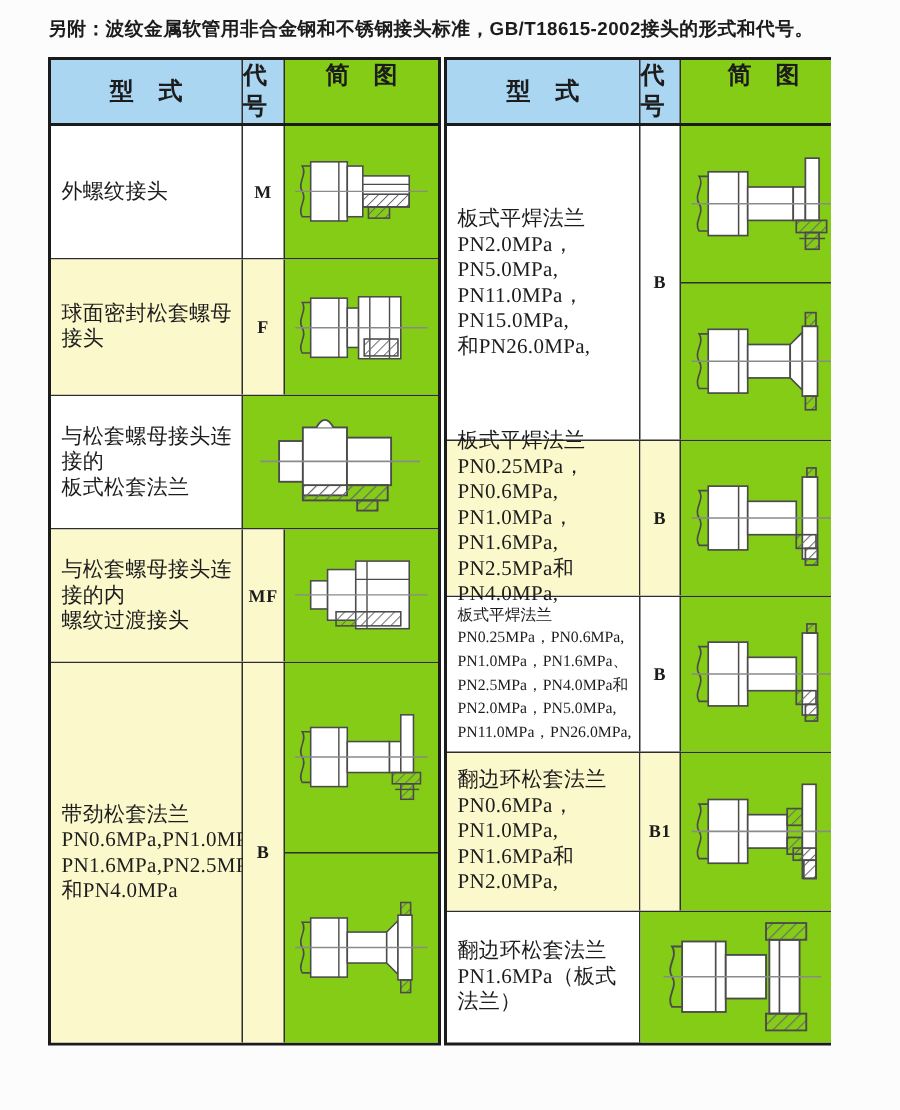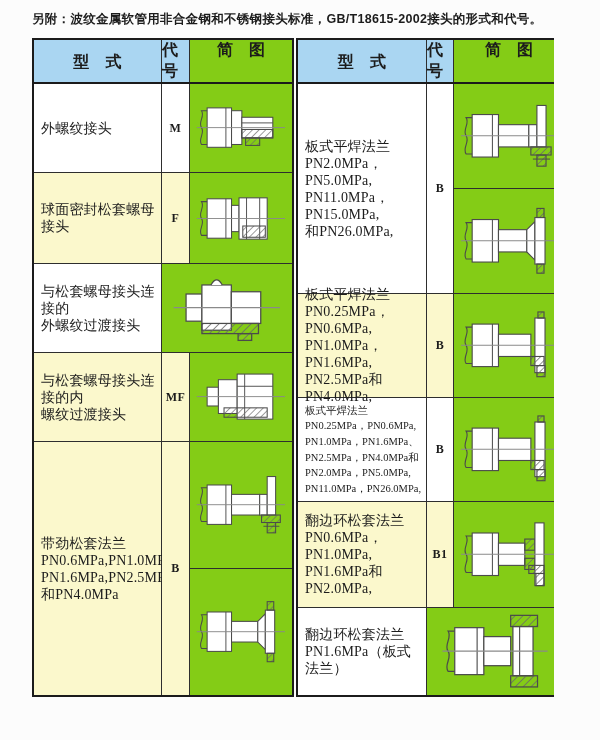--- a/index.html
+++ b/index.html
@@ -116,21 +116,21 @@
               <line x1="70" y1="13" x2="70" y2="57" stroke="#4b4b4b" stroke-width="1"></line>
               <rect x="52" y="43" width="24" height="12" fill="url(#hp2)" stroke="#4b4b4b" stroke-width="1.1"></rect>
               <line x1="3" y1="35" x2="97" y2="35" stroke="#8a8a8a" stroke-width="1"></line>
             </svg>
           </div>
       </div>
     </div>
 
     <div class="row" style="flex:0 0 89px">
       <div class="c typec">与松套螺母接头连接的
-外螺纹过渡接头</div>
+板式松套法兰</div>
       <div class="c diagc">
         <div class="diag">
             <svg viewBox="0 0 100 70" preserveAspectRatio="xMidYMid meet" xmlns="http://www.w3.org/2000/svg">
               <defs>
                 <pattern id="hp3" width="5" height="5" patternUnits="userSpaceOnUse" patternTransform="rotate(45)">
                   <line x1="0" y1="0" x2="0" y2="5" stroke="#6a6a6a" stroke-width="1.4"></line>
                 </pattern>
               </defs>
               <rect x="14" y="23" width="14" height="24" fill="#fff" stroke="#4b4b4b" stroke-width="1.1"></rect>
               <rect x="28" y="15" width="26" height="40" fill="#fff" stroke="#4b4b4b" stroke-width="1.1"></rect>

